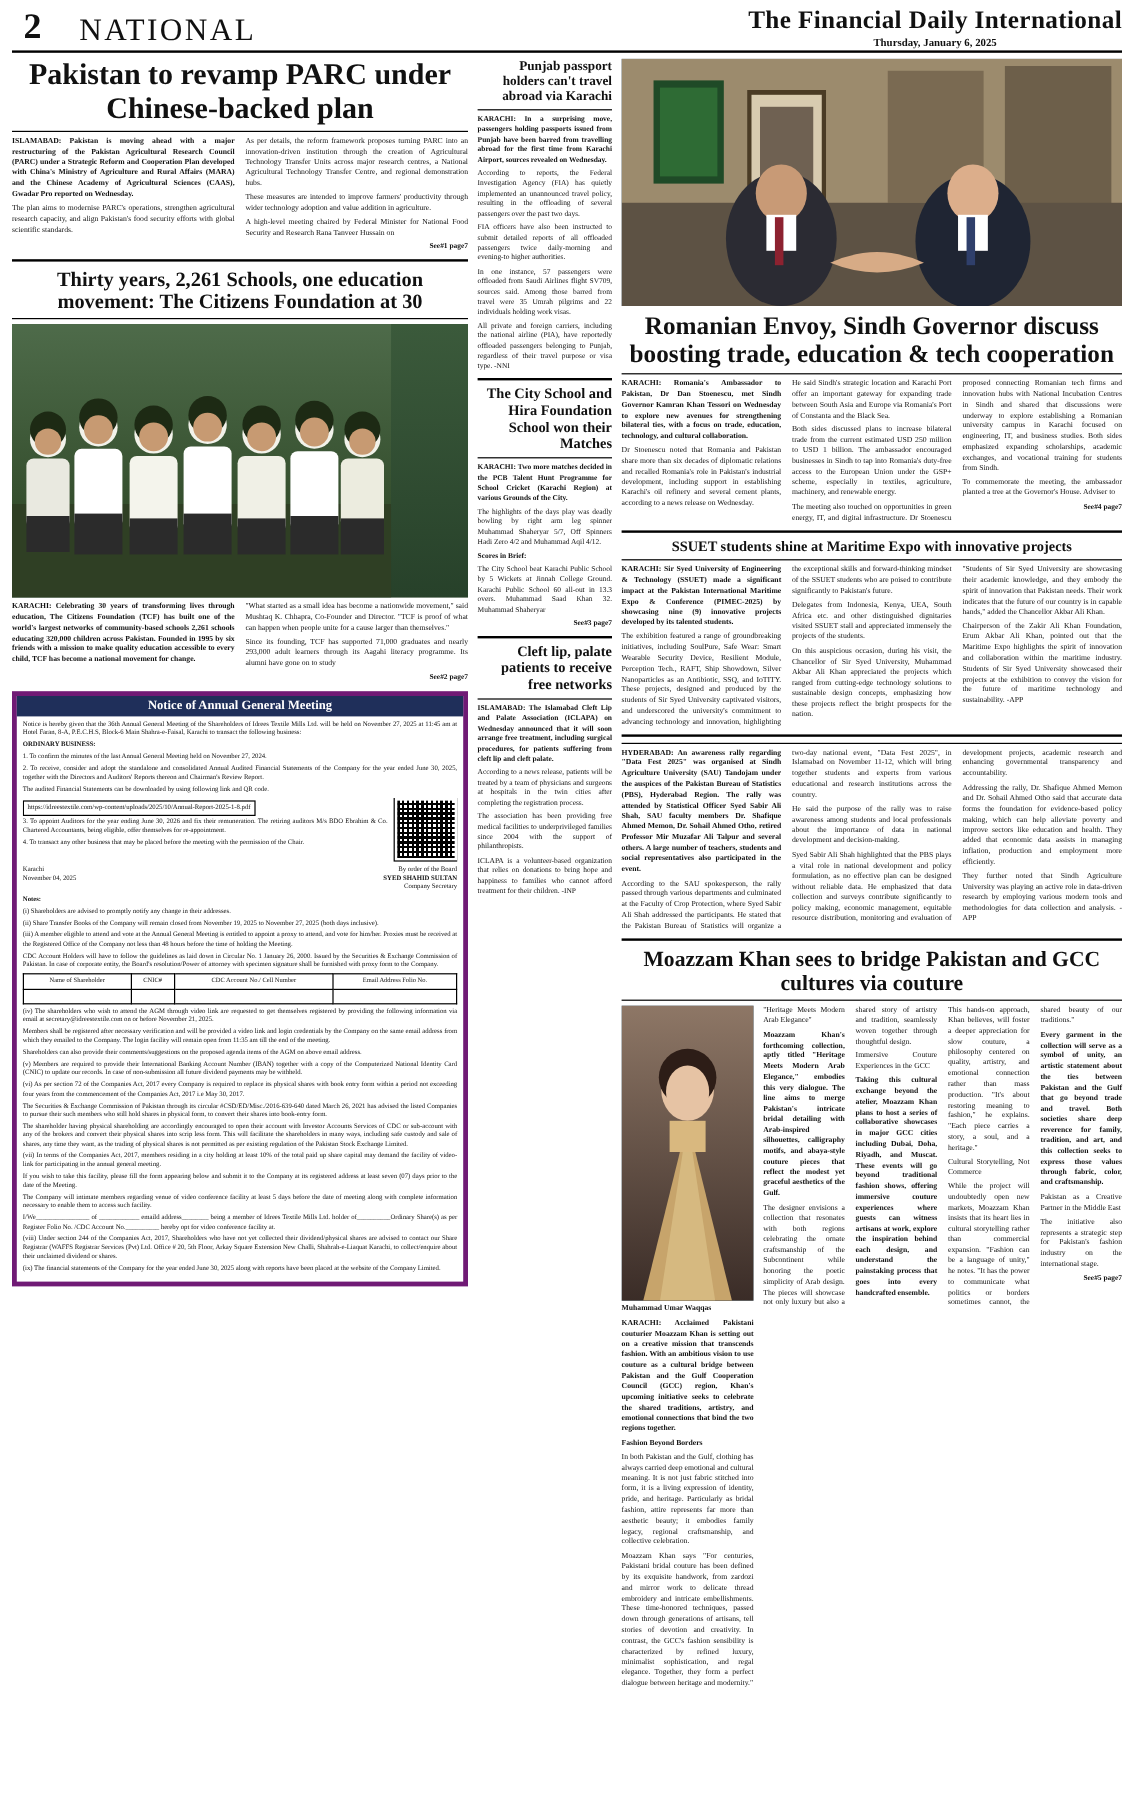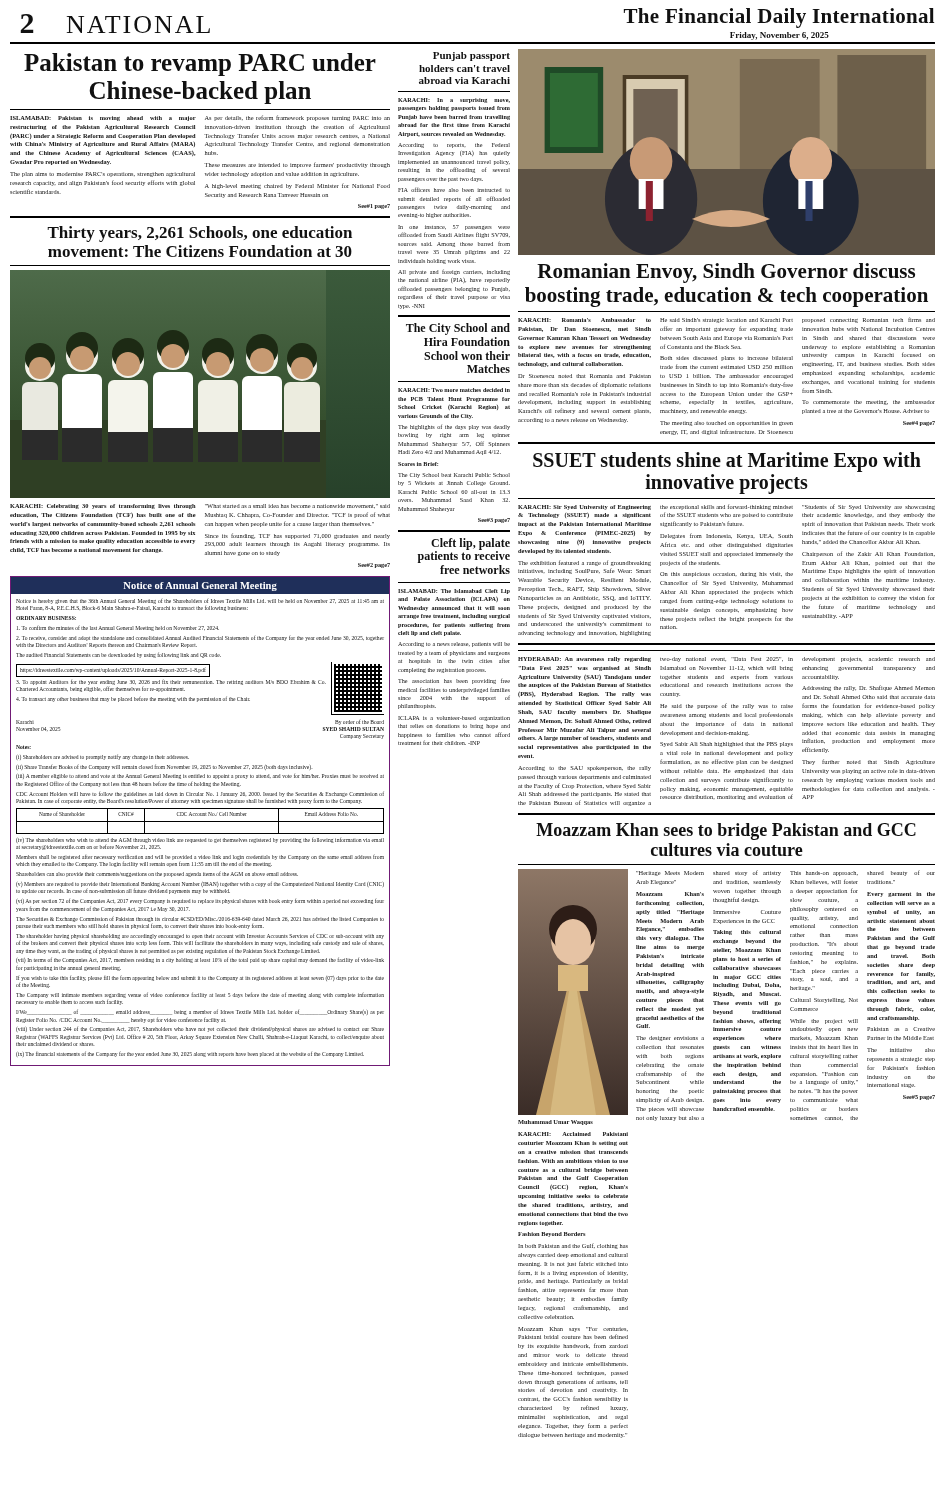--- a/index.html
+++ b/index.html
@@ -42,21 +42,21 @@
   .col-left { width:380px; }
   .col-mid { width:112px; }
   .col-right { flex:1; }
 
   
   .h1-big { font-size:25px; }
   .h2-mid { font-size:17px; }
   .ph-kids { height:240px; background:linear-gradient(#3b5a3b,#27412a); }
 
   
-  .agm-box { border:1px solid #701a75; padding:0; margin-top:6px; }
+  .agm-box { border:4px solid #701a75; padding:0; margin-top:6px; }
   .agm-head { background:#1f2f5a; color:#fff; font-weight:bold; font-size:10.5px; text-align:center; padding:3px 0; }
   .agm-body { font-size:5.6px; line-height:1.32; padding:4px 5px; text-align:justify; }
   .agm-body p { margin:0 0 2.5px 0; }
   .agm-body b { font-weight:bold; }
   .agm-link { border:1px solid #000; font-size:5.6px; padding:2px 3px; display:inline-block; margin:2px 0; }
   .qr { width:52px; height:52px; background:
       repeating-linear-gradient(90deg,#000 0 2px,#fff 2px 4px),
       repeating-linear-gradient(0deg,#000 0 2px,transparent 2px 4px);
       background-blend-mode:multiply; float:right; margin:0 0 2px 6px; border:2px solid #fff; outline:1px solid #000;}
   .sig { display:flex; justify-content:space-between; font-size:5.6px; margin-top:3px; }
@@ -71,21 +71,21 @@
 </head>
 <body>
 
 <div class="page">
 
   <div class="masthead">
     <div class="pagenum">2</div>
     <div class="section-name">NATIONAL</div>
     <div class="mast-right">
       <div class="mast-title">The Financial Daily International</div>
-      <div class="mast-date">Friday, November 6, 2025</div>
+      <div class="mast-date">Thursday, January 6, 2025</div>
     </div>
   </div>
 
   <div class="top-area">
 
     <div class="col-left">
 
       <div class="hl h1-big">Pakistan to revamp PARC under Chinese-backed plan</div>
       <div class="rule"></div>
       <div class="body-txt cols2">
@@ -303,21 +303,21 @@
         <p>Dr Stoenescu noted that Romania and Pakistan share more than six decades of diplomatic relations and recalled Romania's role in Pakistan's industrial development, including support in establishing Karachi's oil refinery and several cement plants, according to a news release on Wednesday.</p>
         <p>He said Sindh's strategic location and Karachi Port offer an important gateway for expanding trade between South Asia and Europe via Romania's Port of Constanta and the Black Sea.</p>
         <p>Both sides discussed plans to increase bilateral trade from the current estimated USD 250 million to USD 1 billion. The ambassador encouraged businesses in Sindh to tap into Romania's duty-free access to the European Union under the GSP+ scheme, especially in textiles, agriculture, machinery, and renewable energy.</p>
         <p>The meeting also touched on opportunities in green energy, IT, and digital infrastructure. Dr Stoenescu proposed connecting Romanian tech firms and innovation hubs with National Incubation Centres in Sindh and shared that discussions were underway to explore establishing a Romanian university campus in Karachi focused on engineering, IT, and business studies. Both sides emphasized expanding scholarships, academic exchanges, and vocational training for students from Sindh.</p>
         <p>To commemorate the meeting, the ambassador planted a tree at the Governor's House. Adviser to</p>
         <span class="seemore">See#4 page7</span>
       </div>
 
       <div class="thickrule"></div>
 
-      <div class="hl" style="font-size:20px;text-align:center;">SSUET students shine at Maritime Expo with innovative projects</div>
+      <div class="hl" style="font-size:12px;text-align:center;">SSUET students shine at Maritime Expo with innovative projects</div>
       <div class="rule"></div>
       <div class="body-txt cols3">
         <p><span class="lead">KARACHI: Sir Syed University of Engineering &amp; Technology (SSUET) made a significant impact at the Pakistan International Maritime Expo &amp; Conference (PIMEC-2025) by showcasing nine (9) innovative projects developed by its talented students.</span></p>
         <p>The exhibition featured a range of groundbreaking initiatives, including SoulPure, Safe Wear: Smart Wearable Security Device, Resilient Module, Perception Tech., RAFT, Ship Showdown, Silver Nanoparticles as an Antibiotic, SSQ, and IoTITY. These projects, designed and produced by the students of Sir Syed University captivated visitors, and underscored the university's commitment to advancing technology and innovation, highlighting the exceptional skills and forward-thinking mindset of the SSUET students who are poised to contribute significantly to Pakistan's future.</p>
         <p>Delegates from Indonesia, Kenya, UEA, South Africa etc. and other distinguished dignitaries visited SSUET stall and appreciated immensely the projects of the students.</p>
         <p>On this auspicious occasion, during his visit, the Chancellor of Sir Syed University, Muhammad Akbar Ali Khan appreciated the projects which ranged from cutting-edge technology solutions to sustainable design concepts, emphasizing how these projects reflect the bright prospects for the nation.</p>
         <p>"Students of Sir Syed University are showcasing their academic knowledge, and they embody the spirit of innovation that Pakistan needs. Their work indicates that the future of our country is in capable hands," added the Chancellor Akbar Ali Khan.</p>
         <p>Chairperson of the Zakir Ali Khan Foundation, Erum Akbar Ali Khan, pointed out that the Maritime Expo highlights the spirit of innovation and collaboration within the maritime industry. Students of Sir Syed University showcased their projects at the exhibition to convey the vision for the future of maritime technology and sustainability. -APP</p>
       </div>
 

